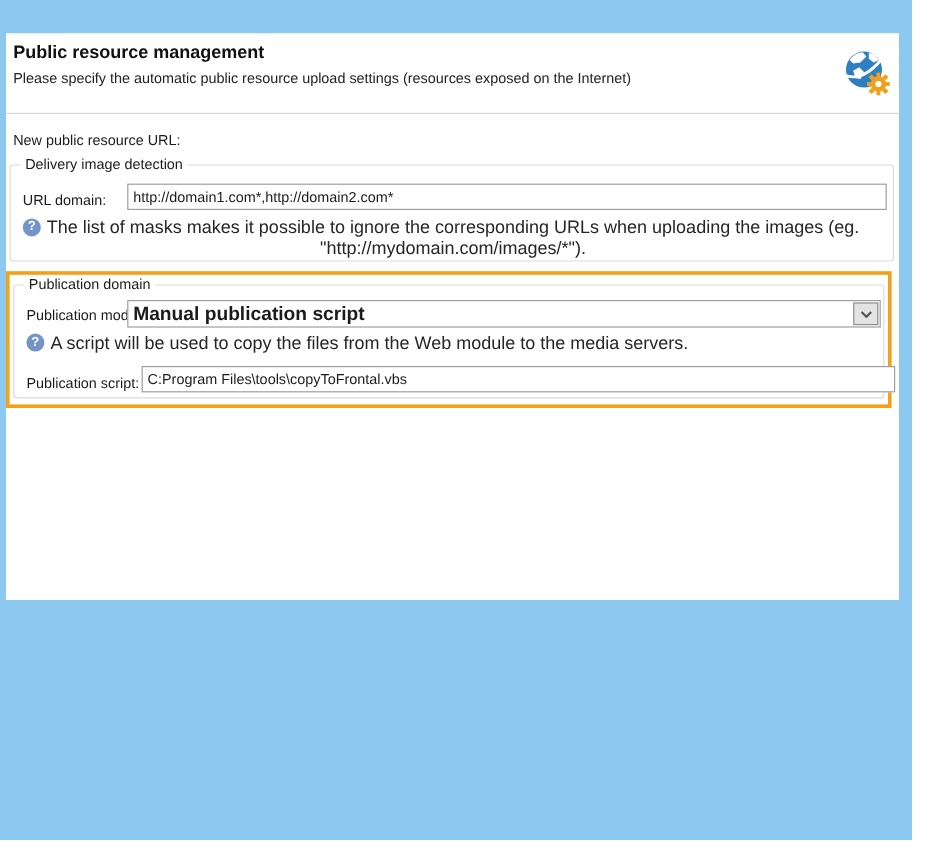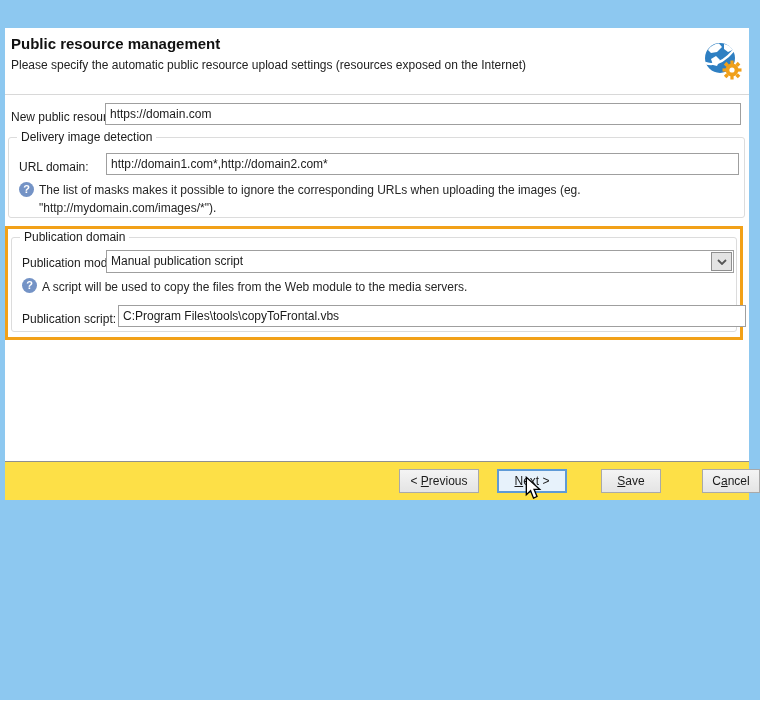--- a/index.html
+++ b/index.html
@@ -19,21 +19,21 @@
   .min-glyph { position:absolute; left:3px; top:9px; width:12px; height:3px; background:#14202c; }
   .max-btn { left:684px; top:3px; width:20px; height:20px; }
   .max-glyph { position:absolute; left:3px; top:3px; width:13px; height:12px;
                border:2px solid #14202c; background:transparent; }
   .close-btn { left:712px; top:2px; width:39px; height:22px; background:#c75050;
                color:#ffffff; font-size:13px; font-weight:bold; line-height:20px;
                text-align:center; }
 
   
   .body-area { position:absolute; left:5px; top:28px; width:744px; height:472px;
-               background:#ffffff; display:flex; flex-direction:column; }
+               background:#ffffff; display:flex; flex-direction:row; }
   .content { position:relative; flex:1; background:#ffffff; }
 
   .header { position:absolute; left:0; top:0; width:744px; height:67px;
             border-bottom:1px solid #d8d8d8; background:#fff; }
   .header-title { position:absolute; left:6px; top:7px; font-size:15px; font-weight:bold; color:#111; }
   .header-subtitle { position:absolute; left:6px; top:30px; font-size:12px; color:#222; }
   .globe-icon { position:absolute; right:6px; top:11px; width:40px; height:42px; }
 
   .lbl { position:absolute; font-size:12px; color:#1b1b1b; white-space:nowrap; }
 
@@ -41,27 +41,27 @@
           font-family:"Liberation Sans", sans-serif; font-size:12px; color:#1b1b1b;
           padding:0 4px; }
 
   .groupbox { position:absolute; border:1px solid #dcdcdc; border-radius:3px; background:transparent;padding-left:12px; }
   .legend { position:absolute; top:-8px; left:8px; background:#ffffff; padding:0 4px;
             font-size:12px; color:#1b1b1b; white-space:nowrap; }
 
   .help-icon { position:absolute; width:15px; height:15px; border-radius:50%;
                background:#7493c6; color:#fff; font-size:11px; font-weight:bold;
                text-align:center; line-height:15px; }
-  .help-text { position:absolute; font-size:12px; color:#262626; line-height:18px; }
+  .help-text { position:absolute; font-size:15px; color:#262626; line-height:18px;text-align:center; }
   .help-line { display:block; white-space:nowrap; }
 
   .highlight-box { position:absolute; border:3px solid #f2a118; background:transparent; }
 
   .combo { position:absolute; height:23px; border:1px solid #9f9f9f; background:#fff; }
-  .combo-value { position:absolute; left:4px; top:3px; font-size:12px; color:#1b1b1b; white-space:nowrap; }
+  .combo-value { position:absolute; left:4px; top:3px; font-size:16px; color:#1b1b1b; white-space:nowrap;font-weight:bold; }
   .combo-arrow { position:absolute; right:1px; top:1px; bottom:1px; width:21px;
                  background:#e3e3e3; border:1px solid #8f8f8f;
                  display:flex; align-items:center; justify-content:center; }
 
   
   .footer { position:relative; height:39px; background:#fde047; border-top:1px solid #8f8f8f; }
   .btn { position:absolute; top:7px; height:24px; font-family:"Liberation Sans", sans-serif;
          font-size:12px; color:#1b1b1b; text-align:center;
          background:linear-gradient(#f4f4f4,#e4e4e4); border:1px solid #a9a9a9; }
   .btn .accel { text-decoration:underline; }
@@ -101,21 +101,20 @@
               <rect x="33" y="23.6" width="3.6" height="3.6" transform="rotate(45 34.8 25.4)"></rect>
               <rect x="21.6" y="35" width="3.6" height="3.6" transform="rotate(45 23.4 36.8)"></rect>
               <rect x="33" y="35" width="3.6" height="3.6" transform="rotate(45 34.8 36.8)"></rect>
             </g>
             <circle cx="29" cy="31" r="2.6" fill="#ffffff"></circle>
           </svg>
         </span>
       </div>
 
       <span class="lbl" style="left:6px; top:82px;">New public resource URL:</span>
-      <input class="tbox" style="left: 100px; top: 75px; width: 636px;" type="text" value="https://domain.com">
 
       <div class="groupbox" style="left:3px; top:109px; width:737px; height:81px;">
         <span class="legend">Delivery image detection</span>
         <span class="lbl" style="left:10px; top:22px;">URL domain:</span>
         <input class="tbox" style="left: 97px; top: 15px; width: 633px;" type="text" value="http://domain1.com*,http://domain2.com*">
         <span class="help-icon" style="left:10px; top:44px;">?</span>
         <div class="help-text" style="left:30px; top:43px;">
           <span class="help-line">The list of masks makes it possible to ignore the corresponding URLs when uploading the images (eg.</span>
           <span class="help-line">"http://mydomain.com/images/*").</span>
         </div>

